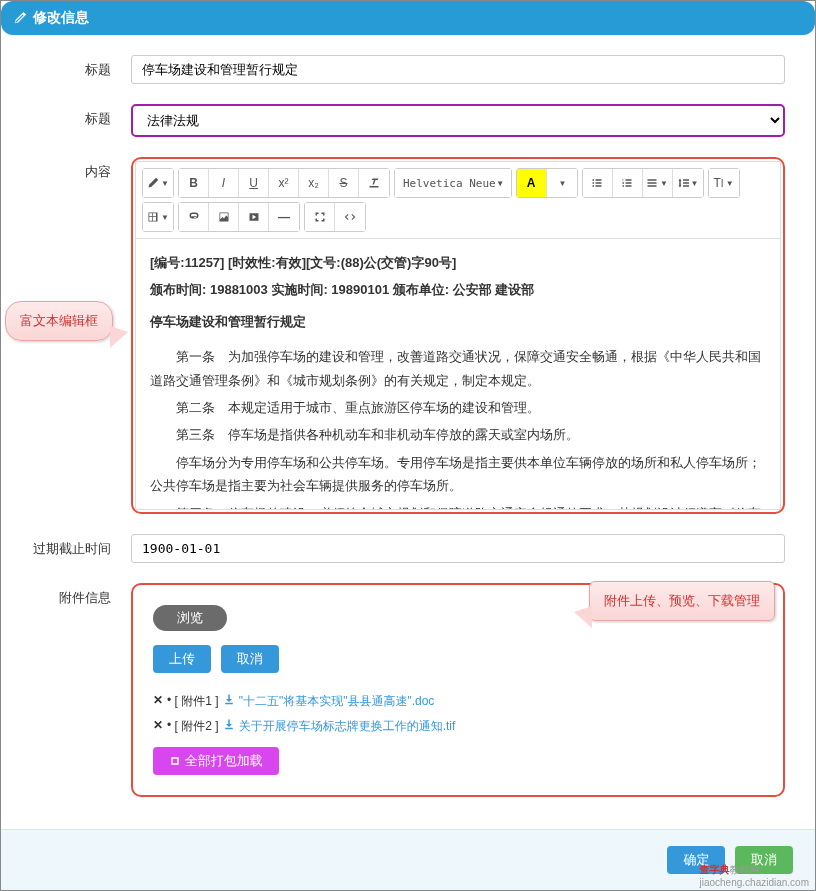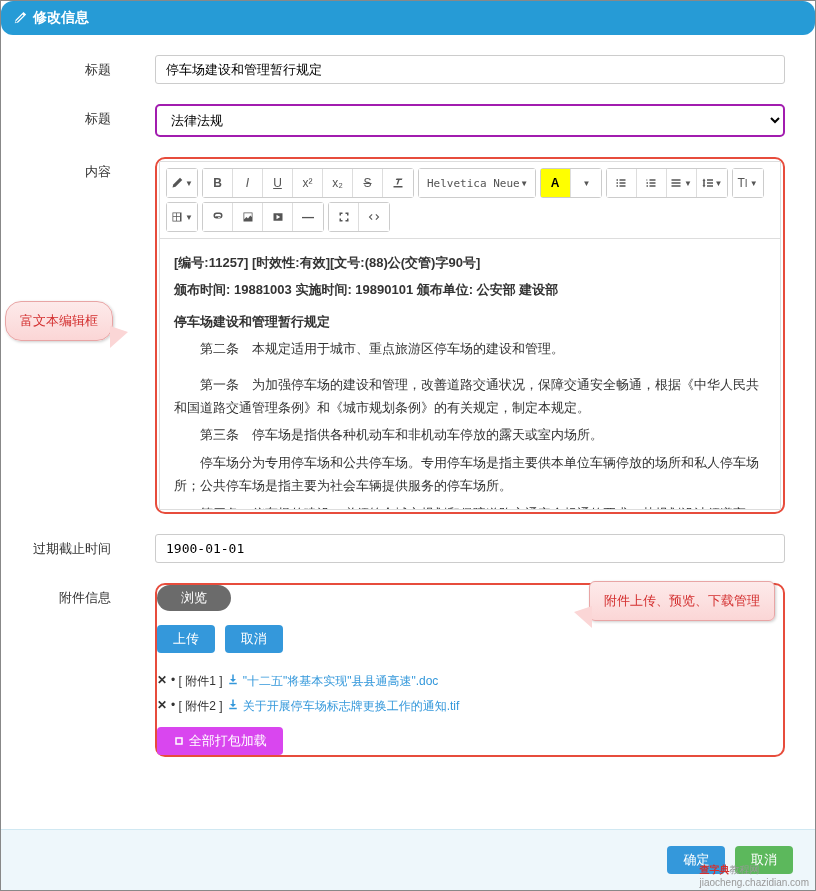--- a/index.html
+++ b/index.html
@@ -2,21 +2,21 @@
 <html><head>
 <meta charset="utf-8">
 <style>
 * { box-sizing: border-box; margin: 0; padding: 0; }
 body { font-family: "Microsoft YaHei", Arial, sans-serif; font-size: 13px; background: #f5f5f5; color: #333; }
 .modal { width: 816px; height: 891px; background: #fff; border: 1px solid #888; position: relative; }
 .modal-header { background: #269bd6; color: #fff; padding: 8px 12px; display: flex; align-items: center; border-radius: 12px; }
 .modal-header .icon { margin-right: 6px; }
 .modal-header span { font-size: 14px; font-weight: bold; }
 .modal-body { padding: 20px 30px 10px 30px; }
-.form-row { display: flex; margin-bottom: 20px; align-items: flex-start; gap: 24px; }
+.form-row { display: flex; margin-bottom: 20px; align-items: flex-start; }
 .form-label { width: 100px; text-align: right; padding-right: 20px; padding-top: 6px; color: #333; }
 .form-control { flex: 1; }
 .text-input { width: 100%; padding: 6px 10px; border: 1px solid #ccc; border-radius: 3px; font-size: 13px; background: #fff; }
 .select-input { width: 100%; padding: 6px 10px; border: 2px solid #a21caf; border-radius: 5px; font-size: 13px; background: #fff; }
 .editor-container { border: 2px solid #e74c3c; border-radius: 10px; padding: 2px; }
 .editor { border: 1px solid #ddd; background: #fff; }
 .toolbar { padding: 6px; border-bottom: 1px solid #ddd; display: flex; flex-wrap: wrap; gap: 4px; }
 .tool-group { display: flex; border: 1px solid #ccc; border-radius: 3px; background: #fff; }
 .tool-btn { width: 30px; height: 28px; border: none; border-right: 1px solid #ddd; background: #fff; cursor: pointer; display: flex; align-items: center; justify-content: center; font-size: 12px; color: #555; }
 .tool-btn:last-child { border-right: none; }
@@ -26,21 +26,21 @@
 .editor-content { padding: 12px 14px; height: 270px; overflow-y: auto; line-height: 1.8; font-size: 13px; }
 .editor-content b { font-weight: bold; }
 .editor-content p { margin-bottom: 4px; }
 .indent { text-indent: 2em; }
 .callout { position: absolute; background: linear-gradient(#fdeaea, #fbd6d6); border: 1px solid #e8a5a5; border-radius: 6px; padding: 10px 14px; color: #d32f2f; font-size: 13px; box-shadow: 1px 1px 3px rgba(0,0,0,0.2); }
 .callout.c1 { left: 4px; top: 300px; border-radius: 16px; }
 .callout.c2 { right: 40px; top: 580px; }
 .callout::after { content: ''; position: absolute; width: 0; height: 0; }
 .callout.c1::after { right: -16px; bottom: -8px; border-left: 18px solid #fbd6d6; border-top: 6px solid transparent; border-bottom: 16px solid transparent; }
 .callout.c2::after { left: -16px; bottom: -8px; border-right: 18px solid #fbd6d6; border-top: 6px solid transparent; border-bottom: 16px solid transparent; }
-.attach-container { border: 2px solid #e74c3c; border-radius: 10px; padding: 0; }
+.attach-container { border: 2px solid #e74c3c; border-radius: 10px; padding: 20px; }
 .btn { display: inline-block; padding: 5px 16px; border: none; border-radius: 4px; cursor: pointer; font-size: 13px; color: #fff; margin-right: 6px; }
 .btn-browse { background: #6b6b6b; border-radius: 14px; padding: 4px 24px; }
 .btn-blue { background: #3498db; }
 .btn-green { background: #d946ef; border-radius: 4px; }
 .attach-list { margin: 20px 0 12px 0; }
 .attach-item { display: flex; align-items: flex-start; margin-bottom: 8px; font-size: 12px; }
 .attach-item .x { font-weight: bold; margin-right: 4px; cursor: pointer; color: #333; }
 .attach-item .label { color: #333; }
 .attach-item .dl { margin: 0 4px; color: #3498db; cursor: pointer; }
 .attach-item a { color: #3498db; text-decoration: none; }
@@ -196,22 +196,22 @@
                   <svg width="12" height="12" viewBox="0 0 16 16">
                     <path fill="#555" d="M5 4L1 8l4 4 1-1-3-3 3-3zm6 0l-1 1 3 3-3 3 1 1 4-4z"></path>
                   </svg>
                 </button>
             </div>
           </div>
           <div class="editor-content">
             <p><b>[编号:11257] [时效性:有效][文号:(88)公(交管)字90号]</b></p>
             <p><b>颁布时间: 19881003 实施时间: 19890101 颁布单位: 公安部 建设部</b></p>
             <p style="margin-top:8px"><b>停车场建设和管理暂行规定</b></p>
+            <p class="indent" style="margin-top:12px">第一条　为加强停车场的建设和管理，改善道路交通状况，保障交通安全畅通，根据《中华人民共和国道路交通管理条例》和《城市规划条例》的有关规定，制定本规定。</p>
             <p class="indent">第二条　本规定适用于城市、重点旅游区停车场的建设和管理。</p>
-            <p class="indent" style="margin-top:12px">第一条　为加强停车场的建设和管理，改善道路交通状况，保障交通安全畅通，根据《中华人民共和国道路交通管理条例》和《城市规划条例》的有关规定，制定本规定。</p>
             <p class="indent">第三条　停车场是指供各种机动车和非机动车停放的露天或室内场所。</p>
             <p class="indent">停车场分为专用停车场和公共停车场。专用停车场是指主要供本单位车辆停放的场所和私人停车场所；公共停车场是指主要为社会车辆提供服务的停车场所。</p>
             <p class="indent">第四条　停车场的建设，必须符合城市规划和保障道路交通安全畅通的要求，其规划设计须遵守《停车场规划设计规则（试行）》。</p>
 
           </div>
         </div>
       </div>
     </div>
 
     <div class="form-row">

